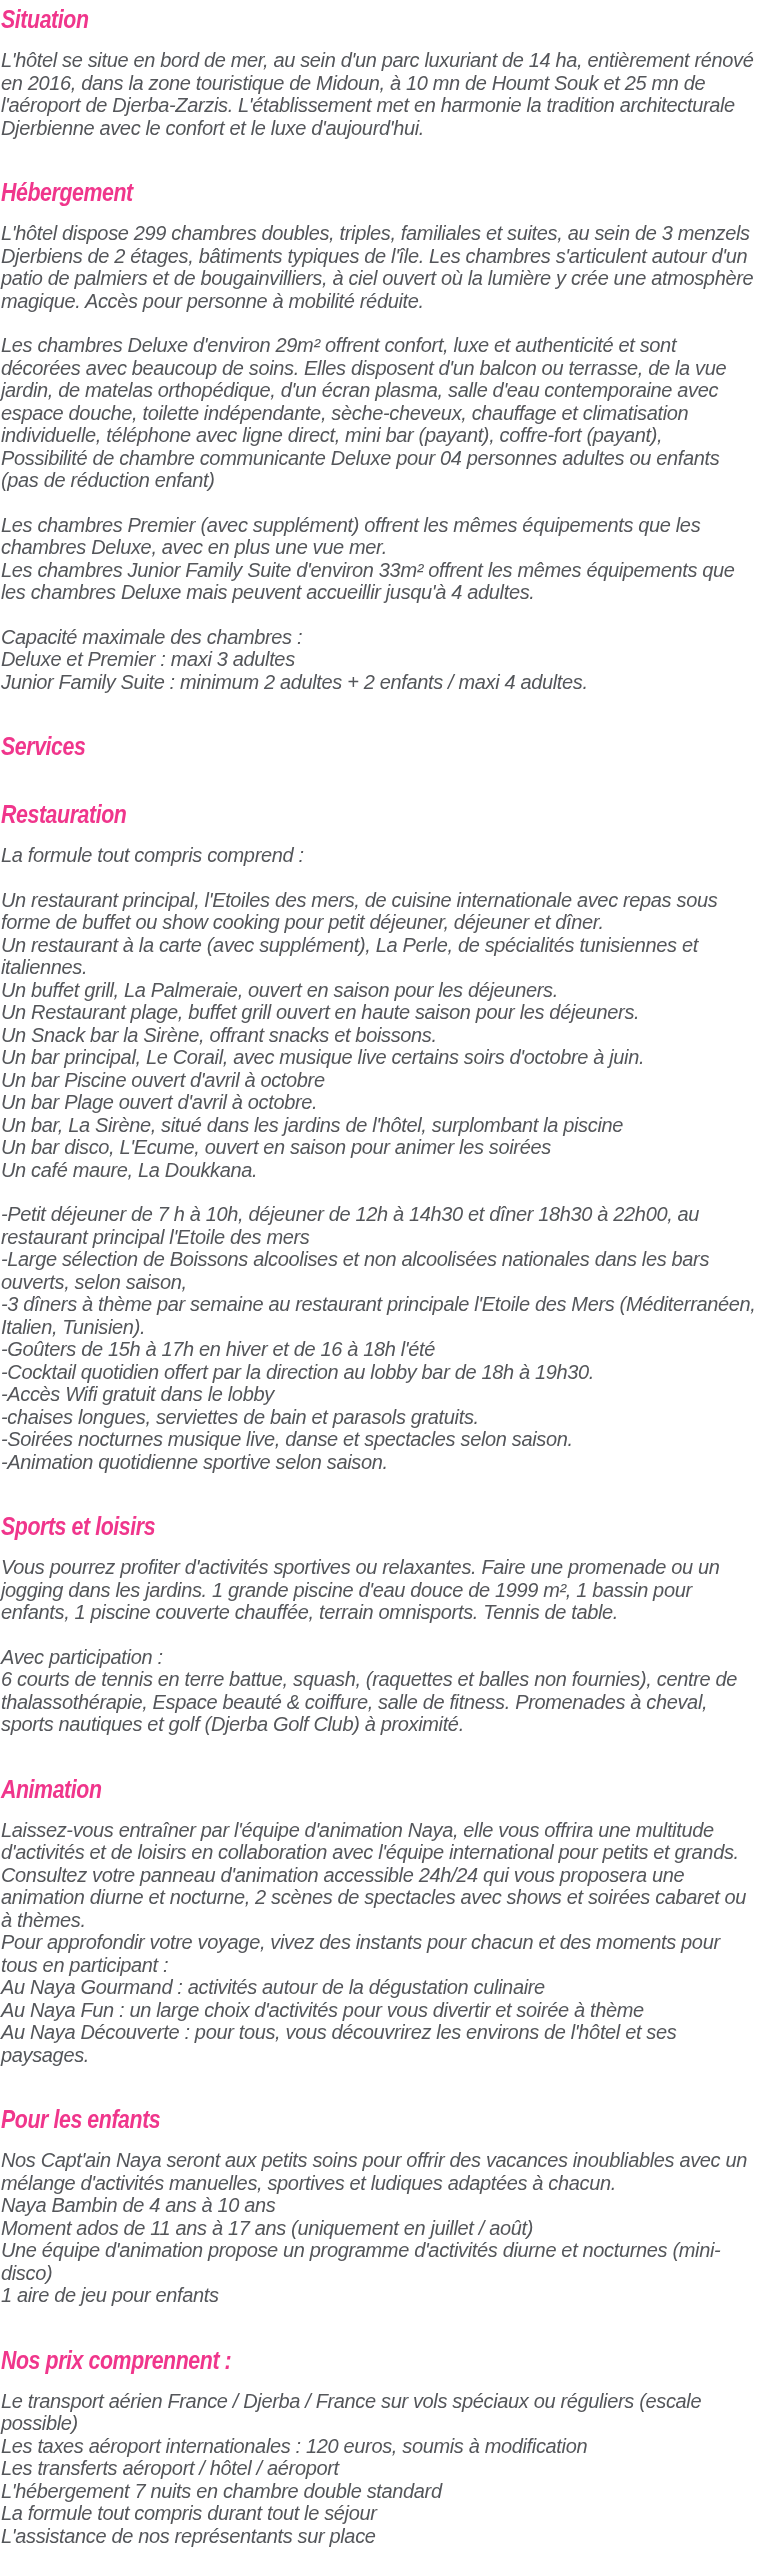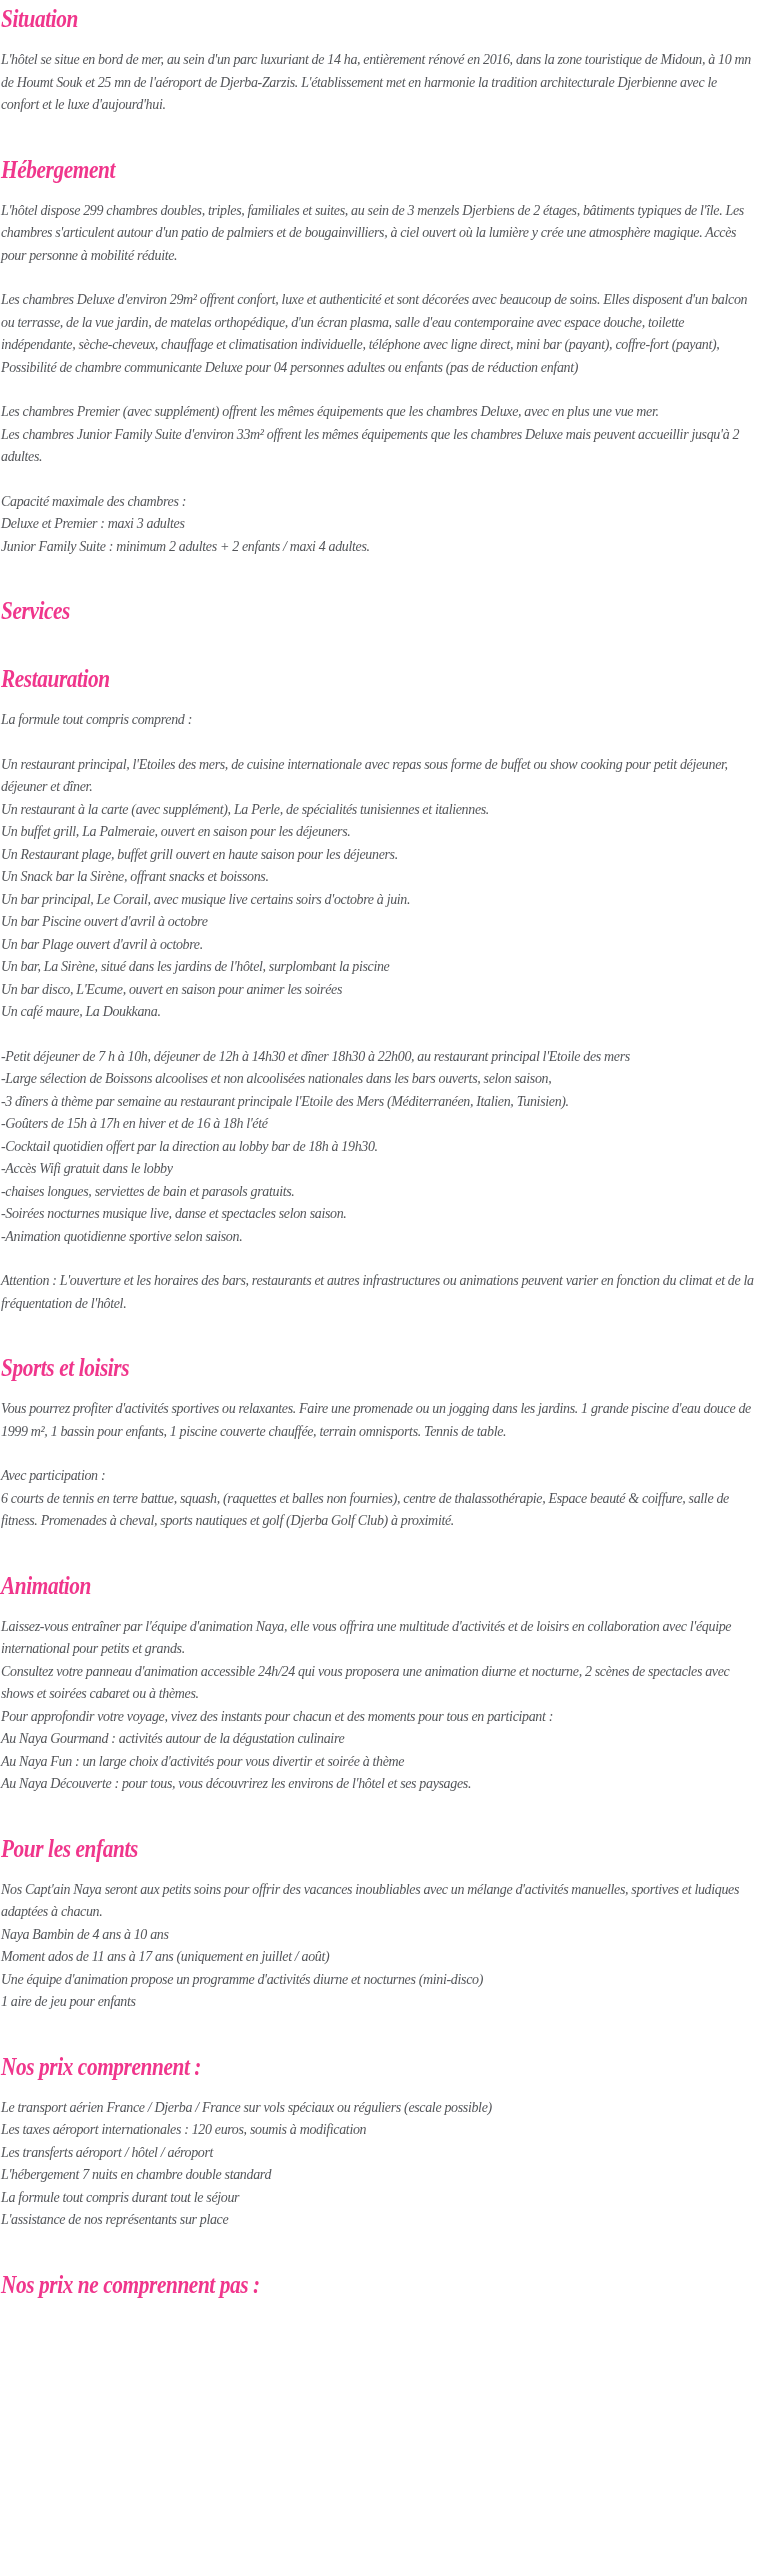--- a/index.html
+++ b/index.html
@@ -10,36 +10,36 @@
   }
   body {
     width: 758px;
     box-sizing: border-box;
     padding: 2px 2px 10px 1px;
     font-family: "Liberation Sans", sans-serif;
     font-style: italic;
     color: #54565a;
   }
   main { display: block; }
-  section { display: block; font-family: Liberation Serif, serif; }
+  section { display: block; }
   h2 {
     color: #f0368c;
     font-size: 26px;
     line-height: 30px;
     font-weight: 700;
     font-style: italic;
     margin: 38px 0 15px 0;
     letter-spacing: -0.5px;
     transform: scaleX(0.82);
     transform-origin: left center;
     white-space: nowrap;
   }
   section:first-child h2 { margin-top: 2px; }
   p {
-    font-size: 14px;
+    font-size: 20px;
     line-height: 22.5px;
     letter-spacing: -0.35px;
     margin: 0 0 22px 0;
     white-space: pre-line;
   }
   section p:last-child { margin-bottom: 0; }
 </style>
 </head>
 <body>
 
@@ -49,21 +49,21 @@
     <h2>Situation</h2>
     <p>L'hôtel se situe en bord de mer, au sein d'un parc luxuriant de 14 ha, entièrement rénové en 2016, dans la zone touristique de Midoun, à 10 mn de Houmt Souk et 25 mn de l'aéroport de Djerba-Zarzis. L'établissement met en harmonie la tradition architecturale Djerbienne avec le confort et le luxe d'aujourd'hui.</p>
   </section>
 
   <section>
     <h2>Hébergement</h2>
     <p>L'hôtel dispose 299 chambres doubles, triples, familiales et suites, au sein de 3 menzels Djerbiens de 2 étages, bâtiments typiques de l'île. Les chambres s'articulent autour d'un patio de palmiers et de bougainvilliers, à ciel ouvert où la lumière y crée une atmosphère magique. Accès pour personne à mobilité réduite.</p>
     <p>Les chambres Deluxe d'environ 29m² offrent confort, luxe et authenticité et sont décorées avec beaucoup de soins. Elles disposent d'un balcon ou terrasse, de la vue jardin, de matelas orthopédique, d'un écran plasma, salle d'eau contemporaine avec espace douche, toilette indépendante, sèche-cheveux, chauffage et climatisation individuelle, téléphone avec ligne direct, mini bar (payant), coffre-fort (payant),
 Possibilité de chambre communicante Deluxe pour 04 personnes adultes ou enfants (pas de réduction enfant)</p>
     <p>Les chambres Premier (avec supplément) offrent les mêmes équipements que les chambres Deluxe, avec en plus une vue mer.
-Les chambres Junior Family Suite d'environ 33m² offrent les mêmes équipements que les chambres Deluxe mais peuvent accueillir jusqu'à 2 adultes.</p>
+Les chambres Junior Family Suite d'environ 33m² offrent les mêmes équipements que les chambres Deluxe mais peuvent accueillir jusqu'à 4 adultes.</p>
     <p>Capacité maximale des chambres :
 Deluxe et Premier : maxi 3 adultes
 Junior Family Suite : minimum 2 adultes + 2 enfants / maxi 4 adultes.</p>
   </section>
 
   <section>
     <h2>Services</h2>
   </section>
 
   <section>
@@ -82,21 +82,20 @@
 Un café maure, La Doukkana.</p>
     <p>-Petit déjeuner de 7 h à 10h, déjeuner de 12h à 14h30 et dîner 18h30 à 22h00, au restaurant principal l'Etoile des mers
 -Large sélection de Boissons alcoolises et non alcoolisées nationales dans les bars ouverts, selon saison,
 -3 dîners à thème par semaine au restaurant principale l'Etoile des Mers (Méditerranéen, Italien, Tunisien).
 -Goûters de 15h à 17h en hiver et de 16 à 18h l'été
 -Cocktail quotidien offert par la direction au lobby bar de 18h à 19h30.
 -Accès Wifi gratuit dans le lobby
 -chaises longues, serviettes de bain et parasols gratuits.
 -Soirées nocturnes musique live, danse et spectacles selon saison.
 -Animation quotidienne sportive selon saison.</p>
-    <p>Attention : L'ouverture et les horaires des bars, restaurants et autres infrastructures ou animations peuvent varier en fonction du climat et de la fréquentation de l'hôtel.</p>
   </section>
 
   <section>
     <h2>Sports et loisirs</h2>
     <p>Vous pourrez profiter d'activités sportives ou relaxantes. Faire une promenade ou un jogging dans les jardins. 1 grande piscine d'eau douce de 1999 m², 1 bassin pour enfants, 1 piscine couverte chauffée, terrain omnisports. Tennis de table.</p>
     <p>Avec participation :
 6 courts de tennis en terre battue, squash, (raquettes et balles non fournies), centre de thalassothérapie, Espace beauté &amp; coiffure, salle de fitness. Promenades à cheval, sports nautiques et golf (Djerba Golf Club) à proximité.</p>
   </section>
 
   <section>

